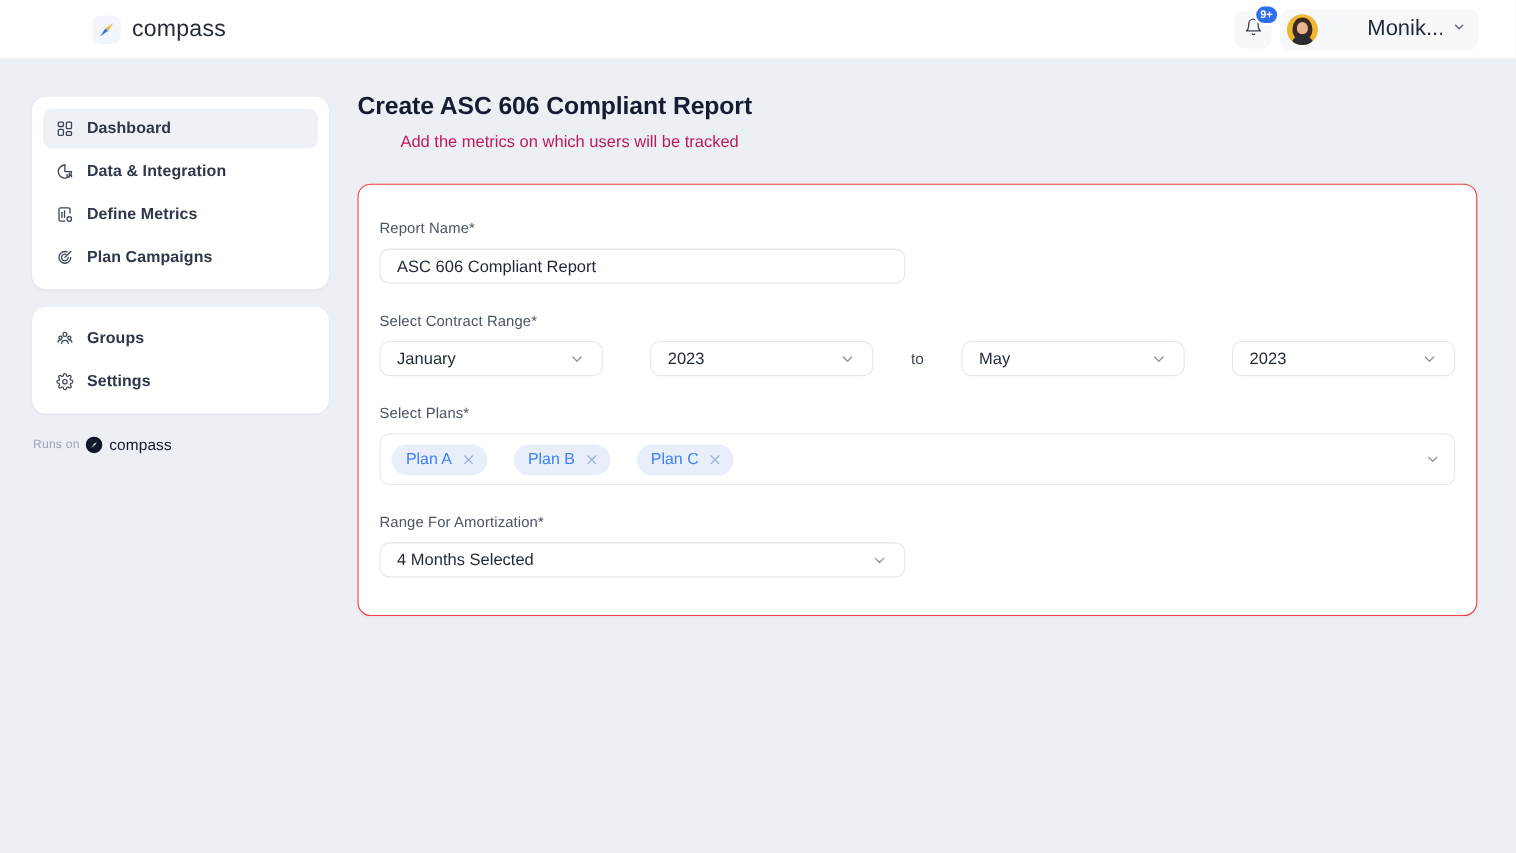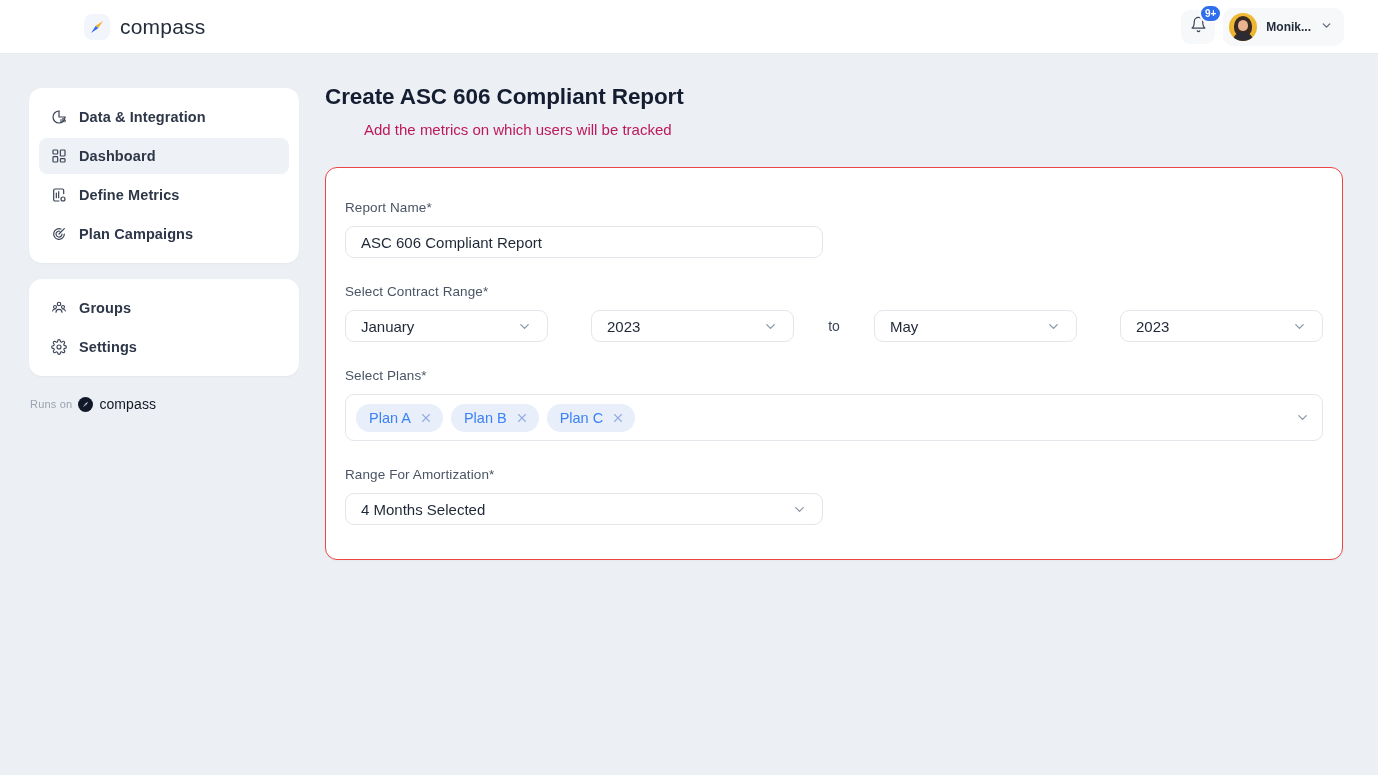--- a/index.html
+++ b/index.html
@@ -116,26 +116,27 @@
     border-radius: 50% 50% 45% 45%;
   }
   .avatar .body {
     position: absolute;
     left: 3px; bottom: -2px;
     width: 22px; height: 11px;
     background: #2c2a33;
     border-radius: 11px 11px 0 0;
   }
   .user-name {
-    font-size: 12px;
+    font-size: 20px;
     color: #1f2937;
-    font-weight: 700;
+    font-weight: 400;
     max-width: 68px;
     white-space: nowrap;
     overflow: hidden;
+    margin-left: 36px;
   }
 
   
   .sidebar {
     position: absolute;
     left: 29px;
     top: 88px;
     width: 270px;
   }
   .side-card {
@@ -268,21 +269,21 @@
   }
 
   .plans-control {
     height: 47px;
     border: 1px solid #e3e6eb;
     border-radius: 9px;
     background: #fff;
     display: flex;
     align-items: center;
     padding: 0 12px 0 10px;
-    gap: 8px;
+    gap: 24px;
   }
   .chip {
     display: inline-flex;
     align-items: center;
     gap: 9px;
     height: 28px;
     padding: 0 11px 0 13px;
     border-radius: 14px;
     background: #e9eefb;
     color: #3b82f6;
@@ -338,43 +339,43 @@
       </span>
     </div>
 
   </div>
 </div>
 
 <div class="sidebar">
 
   <div class="side-card">
 
+    <div class="nav-item active">
+      <span class="nav-icon">
+        <svg width="16" height="16" viewBox="0 0 24 24" fill="none" stroke="currentColor" stroke-width="1.8" stroke-linecap="round" stroke-linejoin="round">
+          <rect x="3" y="3" width="7" height="6" rx="1.3"></rect>
+          <rect x="14" y="3" width="7" height="9" rx="1.3"></rect>
+          <rect x="3" y="13" width="7" height="8" rx="1.3"></rect>
+          <rect x="14" y="16" width="7" height="5" rx="1.3"></rect>
+        </svg>
+      </span>
+      <span class="nav-label">Dashboard</span>
+    </div>
+
     <div class="nav-item">
       <span class="nav-icon">
         <svg width="16" height="16" viewBox="0 0 24 24" fill="none" stroke="currentColor" stroke-width="1.8" stroke-linecap="round" stroke-linejoin="round">
           <path d="M12 3a9 9 0 1 0 9 9"></path>
           <path d="M12 3v9h9"></path>
           <line x1="15" y1="19" x2="15" y2="16"></line>
           <line x1="18" y1="19" x2="18" y2="14"></line>
           <line x1="21" y1="19" x2="21" y2="17"></line>
         </svg>
       </span>
       <span class="nav-label">Data &amp; Integration</span>
-    </div>
-
-    <div class="nav-item active">
-      <span class="nav-icon">
-        <svg width="16" height="16" viewBox="0 0 24 24" fill="none" stroke="currentColor" stroke-width="1.8" stroke-linecap="round" stroke-linejoin="round">
-          <rect x="3" y="3" width="7" height="6" rx="1.3"></rect>
-          <rect x="14" y="3" width="7" height="9" rx="1.3"></rect>
-          <rect x="3" y="13" width="7" height="8" rx="1.3"></rect>
-          <rect x="14" y="16" width="7" height="5" rx="1.3"></rect>
-        </svg>
-      </span>
-      <span class="nav-label">Dashboard</span>
     </div>
 
     <div class="nav-item">
       <span class="nav-icon">
         <svg width="16" height="16" viewBox="0 0 24 24" fill="none" stroke="currentColor" stroke-width="1.8" stroke-linecap="round" stroke-linejoin="round">
           <path d="M19 10V5a2 2 0 0 0-2-2H6a2 2 0 0 0-2 2v14a2 2 0 0 0 2 2h6"></path>
           <line x1="8" y1="9" x2="8" y2="16"></line>
           <line x1="11.5" y1="7" x2="11.5" y2="16"></line>
           <circle cx="18" cy="18" r="3"></circle>
         </svg>

